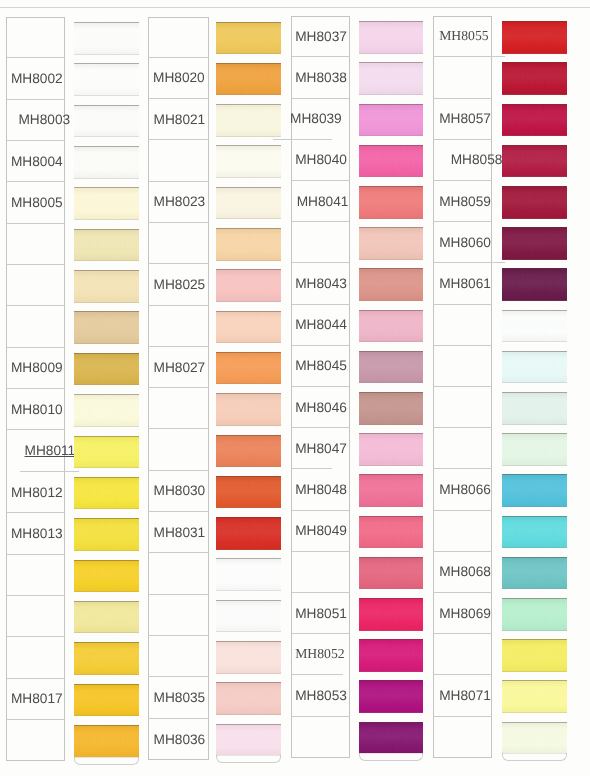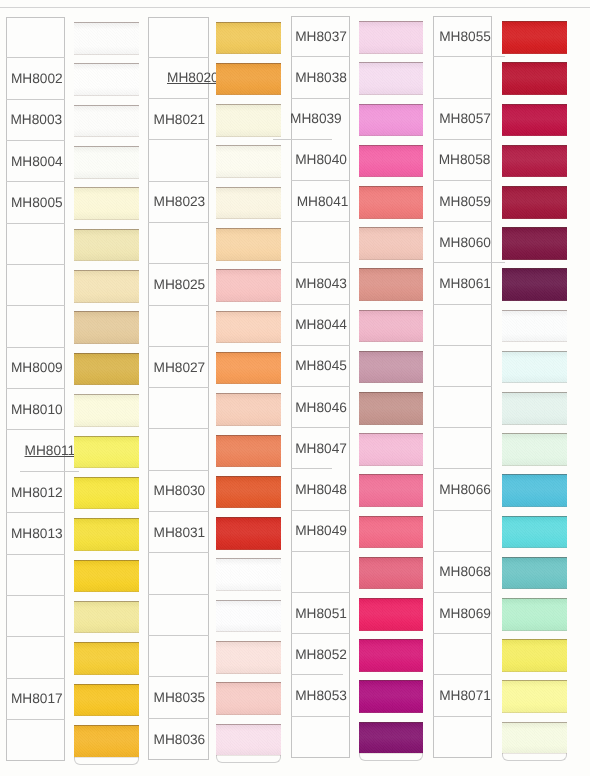--- a/index.html
+++ b/index.html
@@ -39,21 +39,21 @@
 </style>
 </head>
 <body>
 
 <div id="sheet">
   <div class="scanline"></div>
   <div id="groups">
       <div class="labelcol" style="left: 6.4px; top: 17px; width: 59px; height: 744.3px; border: 1px solid rgb(196, 196, 196);"></div>
       <div class="lrow" style="left: 6.4px; top: 17px; width: 59px; height: 41.35px; padding-left: 4.5px; border-bottom: 1px solid rgb(203, 203, 203);"></div>
       <div class="lrow" style="left: 6.4px; top: 58.35px; width: 59px; height: 41.35px; padding-left: 4.5px; border-bottom: 1px solid rgb(203, 203, 203);">MH8002</div>
-      <div class="lrow" style="left: 6.4px; top: 99.7px; width: 59px; height: 41.35px; padding-left: 4px; border-bottom: 1px solid rgb(203, 203, 203);">MH8003</div>
+      <div class="lrow" style="left: 6.4px; top: 99.7px; width: 59px; height: 41.35px; padding-left: 12px; border-bottom: 1px solid rgb(203, 203, 203);">MH8003</div>
       <div class="lrow" style="left: 6.4px; top: 141.05px; width: 59px; height: 41.35px; padding-left: 4.5px; border-bottom: 1px solid rgb(203, 203, 203);">MH8004</div>
       <div class="lrow" style="left: 6.4px; top: 182.4px; width: 59px; height: 41.35px; padding-left: 4.5px; border-bottom: 1px solid rgb(203, 203, 203);">MH8005</div>
       <div class="lrow" style="left: 6.4px; top: 223.75px; width: 59px; height: 41.35px; padding-left: 4.5px; border-bottom: 1px solid rgb(203, 203, 203);"></div>
       <div class="lrow" style="left: 6.4px; top: 265.1px; width: 59px; height: 41.35px; padding-left: 4.5px; border-bottom: 1px solid rgb(203, 203, 203);"></div>
       <div class="lrow" style="left: 6.4px; top: 306.45px; width: 59px; height: 41.35px; padding-left: 4.5px; border-bottom: 1px solid rgb(203, 203, 203);"></div>
       <div class="lrow" style="left: 6.4px; top: 347.8px; width: 59px; height: 41.35px; padding-left: 4.5px; border-bottom: 1px solid rgb(203, 203, 203);">MH8009</div>
       <div class="lrow" style="left: 6.4px; top: 389.15px; width: 59px; height: 41.35px; padding-left: 4.5px; border-bottom: 1px solid rgb(203, 203, 203);">MH8010</div>
       <div class="lrow" style="left: 20px; top: 430.5px; width: 59px; height: 41.35px; padding-left: 4.5px; border-bottom: 1px solid rgb(203, 203, 203); text-decoration: underline;">MH8011</div>
       <div class="lrow" style="left: 6.4px; top: 471.85px; width: 59px; height: 41.35px; padding-left: 4.5px; border-bottom: 1px solid rgb(203, 203, 203);">MH8012</div>
       <div class="lrow" style="left: 6.4px; top: 513.2px; width: 59px; height: 41.35px; padding-left: 4.5px; border-bottom: 1px solid rgb(203, 203, 203);">MH8013</div>
@@ -132,21 +132,21 @@
           <div class="swbot"></div>
         </div>
         <div class="sw" style="left: 0px; top: 702.95px; width: 65px; height: 32.6px; background: rgb(245, 182, 40);">
           <div class="swtop"></div>
           <div class="swbot"></div>
         </div>
         <div class="ribbonfoot" style="left: 0px; top: 734.55px; width: 65px; height: 8px;"></div>
       </div>
       <div class="labelcol" style="left: 148px; top: 16.5px; width: 60.5px; height: 743.4px; border: 1px solid rgb(196, 196, 196);"></div>
       <div class="lrow" style="left: 148px; top: 16.5px; width: 60.5px; height: 41.3px; padding-left: 5.5px; border-bottom: 1px solid rgb(203, 203, 203);"></div>
-      <div class="lrow" style="left: 148px; top: 57.8px; width: 60.5px; height: 41.3px; padding-left: 19px; border-bottom: 1px solid rgb(203, 203, 203); text-decoration: underline;">MH8020</div>
+      <div class="lrow" style="left: 148px; top: 57.8px; width: 60.5px; height: 41.3px; padding-left: 5px; border-bottom: 1px solid rgb(203, 203, 203);">MH8020</div>
       <div class="lrow" style="left: 148px; top: 99.1px; width: 60.5px; height: 41.3px; padding-left: 5.5px; border-bottom: 1px solid rgb(203, 203, 203);">MH8021</div>
       <div class="lrow" style="left: 148px; top: 140.4px; width: 60.5px; height: 41.3px; padding-left: 5.5px; border-bottom: 1px solid rgb(203, 203, 203);"></div>
       <div class="lrow" style="left: 148px; top: 181.7px; width: 60.5px; height: 41.3px; padding-left: 5.5px; border-bottom: 1px solid rgb(203, 203, 203);">MH8023</div>
       <div class="lrow" style="left: 148px; top: 223px; width: 60.5px; height: 41.3px; padding-left: 5.5px; border-bottom: 1px solid rgb(203, 203, 203);"></div>
       <div class="lrow" style="left: 148px; top: 264.3px; width: 60.5px; height: 41.3px; padding-left: 5.5px; border-bottom: 1px solid rgb(203, 203, 203);">MH8025</div>
       <div class="lrow" style="left: 148px; top: 305.6px; width: 60.5px; height: 41.3px; padding-left: 5.5px; border-bottom: 1px solid rgb(203, 203, 203);"></div>
       <div class="lrow" style="left: 148px; top: 346.9px; width: 60.5px; height: 41.3px; padding-left: 5.5px; border-bottom: 1px solid rgb(203, 203, 203);">MH8027</div>
       <div class="lrow" style="left: 148px; top: 388.2px; width: 60.5px; height: 41.3px; padding-left: 5.5px; border-bottom: 1px solid rgb(203, 203, 203);"></div>
       <div class="lrow" style="left: 148px; top: 429.5px; width: 60.5px; height: 41.3px; padding-left: 5.5px; border-bottom: 1px solid rgb(203, 203, 203);"></div>
       <div class="lrow" style="left: 148px; top: 470.8px; width: 60.5px; height: 41.3px; padding-left: 5.5px; border-bottom: 1px solid rgb(203, 203, 203);">MH8030</div>
@@ -240,21 +240,21 @@
       <div class="lrow" style="left: 290.7px; top: 222.2px; width: 59.3px; height: 41.2px; padding-left: 4.5px; border-bottom: 1px solid rgb(203, 203, 203);"></div>
       <div class="lrow" style="left: 290.7px; top: 263.4px; width: 59.3px; height: 41.2px; padding-left: 4.5px; border-bottom: 1px solid rgb(203, 203, 203);">MH8043</div>
       <div class="lrow" style="left: 290.7px; top: 304.6px; width: 59.3px; height: 41.2px; padding-left: 4.5px; border-bottom: 1px solid rgb(203, 203, 203);">MH8044</div>
       <div class="lrow" style="left: 290.7px; top: 345.8px; width: 59.3px; height: 41.2px; padding-left: 4.5px; border-bottom: 1px solid rgb(203, 203, 203);">MH8045</div>
       <div class="lrow" style="left: 290.7px; top: 387px; width: 59.3px; height: 41.2px; padding-left: 4.5px; border-bottom: 1px solid rgb(203, 203, 203);">MH8046</div>
       <div class="lrow" style="left: 290.7px; top: 428.2px; width: 41px; height: 41.2px; padding-left: 4.5px; border-bottom: 1px solid rgb(203, 203, 203);">MH8047</div>
       <div class="lrow" style="left: 290.7px; top: 469.4px; width: 59.3px; height: 41.2px; padding-left: 4.5px; border-bottom: 1px solid rgb(203, 203, 203);">MH8048</div>
       <div class="lrow" style="left: 290.7px; top: 510.6px; width: 59.3px; height: 41.2px; padding-left: 4.5px; border-bottom: 1px solid rgb(203, 203, 203);">MH8049</div>
       <div class="lrow" style="left: 290.7px; top: 551.8px; width: 59.3px; height: 41.2px; padding-left: 4.5px; border-bottom: 1px solid rgb(203, 203, 203);"></div>
       <div class="lrow" style="left: 290.7px; top: 593px; width: 59.3px; height: 41.2px; padding-left: 4.5px; border-bottom: 1px solid rgb(203, 203, 203);">MH8051</div>
-      <div class="lrow" style="left: 290.7px; top: 634.2px; width: 52px; height: 41.2px; padding-left: 4.5px; border-bottom: 1px solid rgb(203, 203, 203);">MH8052</div>
+      <div class="lrow" style="left: 290.7px; top: 634.2px; width: 52px; height: 41.2px; padding-left: 4.5px; border-bottom: 1px solid rgb(203, 203, 203); font-family: Liberation Serif, serif;">MH8052</div>
       <div class="lrow" style="left: 290.7px; top: 675.4px; width: 59.3px; height: 41.2px; padding-left: 4.5px; border-bottom: 1px solid rgb(203, 203, 203);">MH8053</div>
       <div class="lrow" style="left: 290.7px; top: 716.6px; width: 59.3px; height: 41.2px; padding-left: 4.5px;"></div>
       <div class="ribbon" style="left: 358.5px; top: 21.2px; width: 64.5px; height: 741.6px;">
         <div class="sw" style="left: 0px; top: 0px; width: 64.5px; height: 32.6px; background: rgb(246, 212, 234);">
           <div class="swtop"></div>
           <div class="swbot"></div>
         </div>
         <div class="sw" style="left: 0px; top: 41.2px; width: 64.5px; height: 32.6px; background: rgb(245, 220, 240);">
           <div class="swtop"></div>
           <div class="swbot"></div>
@@ -319,24 +319,24 @@
           <div class="swtop"></div>
           <div class="swbot"></div>
         </div>
         <div class="sw" style="left: 0px; top: 700.4px; width: 64.5px; height: 32.6px; background: rgb(130, 17, 109);">
           <div class="swtop"></div>
           <div class="swbot"></div>
         </div>
         <div class="ribbonfoot" style="left: 0px; top: 732px; width: 64.5px; height: 8px;"></div>
       </div>
       <div class="labelcol" style="left: 432.7px; top: 16.2px; width: 59.8px; height: 741.6px; border: 1px solid rgb(196, 196, 196);"></div>
-      <div class="lrow" style="left: 432.7px; top: 16.2px; width: 72px; height: 41.2px; padding-left: 6.5px; border-bottom: 1px solid rgb(203, 203, 203);">MH8055</div>
+      <div class="lrow" style="left: 432.7px; top: 16.2px; width: 72px; height: 41.2px; padding-left: 6.5px; border-bottom: 1px solid rgb(203, 203, 203); font-family: Liberation Serif, serif;">MH8055</div>
       <div class="lrow" style="left: 432.7px; top: 57.4px; width: 59.8px; height: 41.2px; padding-left: 6.5px; border-bottom: 1px solid rgb(203, 203, 203);"></div>
       <div class="lrow" style="left: 432.7px; top: 98.6px; width: 59.8px; height: 41.2px; padding-left: 6.5px; border-bottom: 1px solid rgb(203, 203, 203);">MH8057</div>
-      <div class="lrow" style="left: 432.7px; top: 139.8px; width: 59.8px; height: 41.2px; padding-left: 6px; border-bottom: 1px solid rgb(203, 203, 203);">MH8058</div>
+      <div class="lrow" style="left: 432.7px; top: 139.8px; width: 59.8px; height: 41.2px; padding-left: 18px; border-bottom: 1px solid rgb(203, 203, 203);">MH8058</div>
       <div class="lrow" style="left: 432.7px; top: 181px; width: 59.8px; height: 41.2px; padding-left: 6.5px; border-bottom: 1px solid rgb(203, 203, 203);">MH8059</div>
       <div class="lrow" style="left: 432.7px; top: 222.2px; width: 72px; height: 41.2px; padding-left: 6.5px; border-bottom: 1px solid rgb(203, 203, 203);">MH8060</div>
       <div class="lrow" style="left: 432.7px; top: 263.4px; width: 59.8px; height: 41.2px; padding-left: 6.5px; border-bottom: 1px solid rgb(203, 203, 203); text-align: right;">MH8061</div>
       <div class="lrow" style="left: 432.7px; top: 304.6px; width: 59.8px; height: 41.2px; padding-left: 6.5px; border-bottom: 1px solid rgb(203, 203, 203);"></div>
       <div class="lrow" style="left: 432.7px; top: 345.8px; width: 59.8px; height: 41.2px; padding-left: 6.5px; border-bottom: 1px solid rgb(203, 203, 203);"></div>
       <div class="lrow" style="left: 432.7px; top: 387px; width: 59.8px; height: 41.2px; padding-left: 6.5px; border-bottom: 1px solid rgb(203, 203, 203);"></div>
       <div class="lrow" style="left: 432.7px; top: 428.2px; width: 59.8px; height: 41.2px; padding-left: 6.5px; border-bottom: 1px solid rgb(203, 203, 203);"></div>
       <div class="lrow" style="left: 432.7px; top: 469.4px; width: 59.8px; height: 41.2px; padding-left: 6.5px; border-bottom: 1px solid rgb(203, 203, 203);">MH8066</div>
       <div class="lrow" style="left: 432.7px; top: 510.6px; width: 59.8px; height: 41.2px; padding-left: 6.5px; border-bottom: 1px solid rgb(203, 203, 203);"></div>
       <div class="lrow" style="left: 432.7px; top: 551.8px; width: 59.8px; height: 41.2px; padding-left: 6.5px; border-bottom: 1px solid rgb(203, 203, 203);">MH8068</div>

